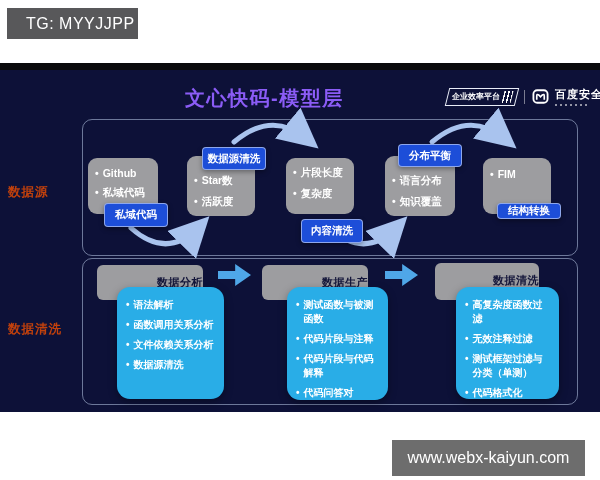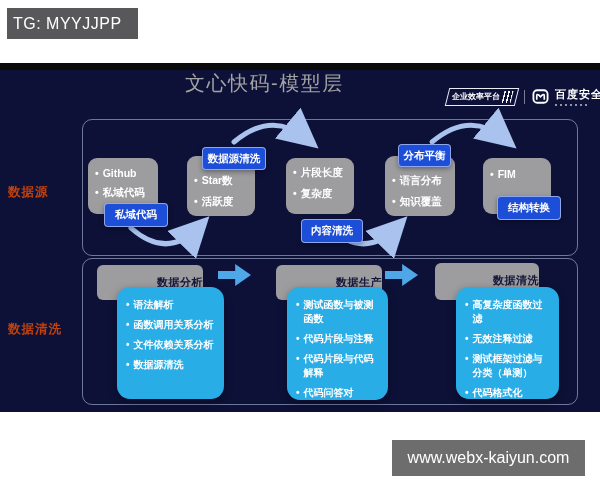--- a/index.html
+++ b/index.html
@@ -5,39 +5,39 @@
   html,body{margin:0;padding:0;}
   body{
     width:600px;height:480px;position:relative;overflow:hidden;
     background:#ffffff;
     font-family:"Liberation Sans","DejaVu Sans",sans-serif;
   }
   
   .tg-box{
     position:absolute;left:7px;top:8px;width:131px;height:31px;
     background:#58585a;color:#fff;font-size:16px;
-    display:flex;align-items:center;padding-left:6px;box-sizing:border-box;
+    display:flex;align-items:center;padding-left:19px;box-sizing:border-box;
     letter-spacing:.5px;
   }
   .watermark{
     position:absolute;left:392px;top:440px;width:193px;height:36px;
     background:#6d6d6d;color:#fff;font-size:16px;
     display:flex;align-items:center;justify-content:center;
   }
   
   .slide{
     position:absolute;left:0;top:63px;width:600px;height:349px;
     background:#0d1138;
   }
   .slide::before{
     content:"";position:absolute;left:0;top:0;right:0;height:7px;background:#0a0a0c;
   }
   .slide-title{
-    position:absolute;left:185px;top:7px;
-    color:#a3a3a3;font-size:20px;font-weight:normal;letter-spacing:1.5px;
+    position:absolute;left:185px;top:22px;
+    color:#8b5cf6;font-size:20px;font-weight:bold;letter-spacing:1.5px;
   }
   
   .logos{position:absolute;left:447px;top:24px;display:flex;align-items:center;gap:7px;}
   .badge{
     display:flex;align-items:stretch;gap:3px;
     border:1px solid #e9edf7;transform:skewX(-14deg);
     padding:2px 4px;height:12px;
   }
   .badge-text{color:#fff;font-size:8px;font-weight:bold;line-height:12px;transform:skewX(14deg);white-space:nowrap;}
   .badge-stripes{
@@ -75,31 +75,31 @@
   
   .tag{
     position:absolute;background:#1d4ed8;border:1px solid rgba(255,255,255,.5);
     border-radius:4px;color:#fff;font-weight:bold;font-size:10.5px;
     display:flex;align-items:center;justify-content:center;
     box-shadow:0 2px 5px rgba(0,0,0,.35);box-sizing:border-box;white-space:nowrap;
   }
   .tag.t1{left:104px;top:140px;width:64px;height:24px;}
   .tag.t2{left:202px;top:84px;width:64px;height:23px;}
   .tag.t3{left:301px;top:156px;width:62px;height:24px;}
-  .tag.t4{left:398px;top:81px;width:53px;height:23px;}
-  .tag.t5{left:497px;top:133px;width:64px;height:24px;}
+  .tag.t4{left:398px;top:81px;width:64px;height:23px;}
+  .tag.t5{left:497px;top:140px;width:64px;height:16px;}
   .arc-layer{position:absolute;left:0;top:0;width:600px;height:349px;pointer-events:none;}
   
   .phead{
     position:absolute;background:#9d9da0;border-radius:6px;
     color:#14163a;font-weight:bold;font-size:11px;
     padding:10px 0 0 11px;box-sizing:border-box;letter-spacing:.5px;text-align:right;
   }
   .phead.h1{left:97px;top:202px;width:106px;height:35px;}
-  .phead.h2{left:276px;top:202px;width:106px;height:35px;}
+  .phead.h2{left:262px;top:202px;width:106px;height:35px;}
   .phead.h3{left:435px;top:200px;width:104px;height:37px;}
   .bbox{
     position:absolute;background:#29ade7;border-radius:13px;
     color:#fff;font-weight:bold;font-size:10px;line-height:1.4;
     padding:11px 7px 8px 9px;box-sizing:border-box;
     display:flex;flex-direction:column;gap:6px;
     box-shadow:0 3px 8px rgba(0,0,0,.35);
   }
   .bbox .li{display:flex;gap:4px;}
   .bbox .li .dot{flex:0 0 auto;}

